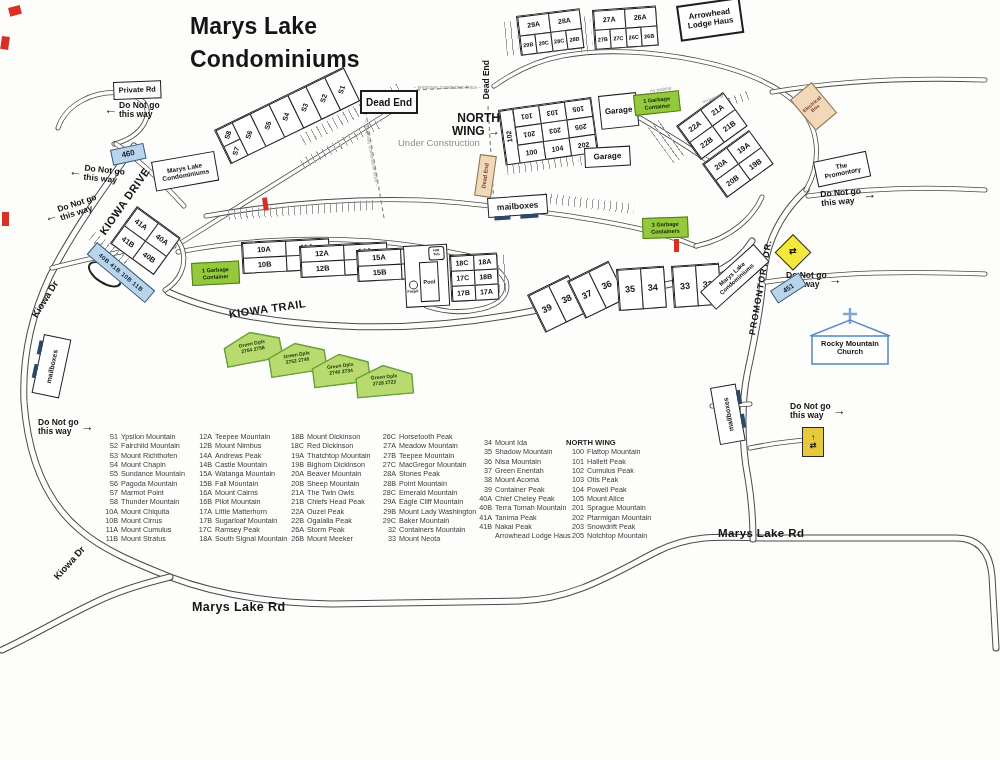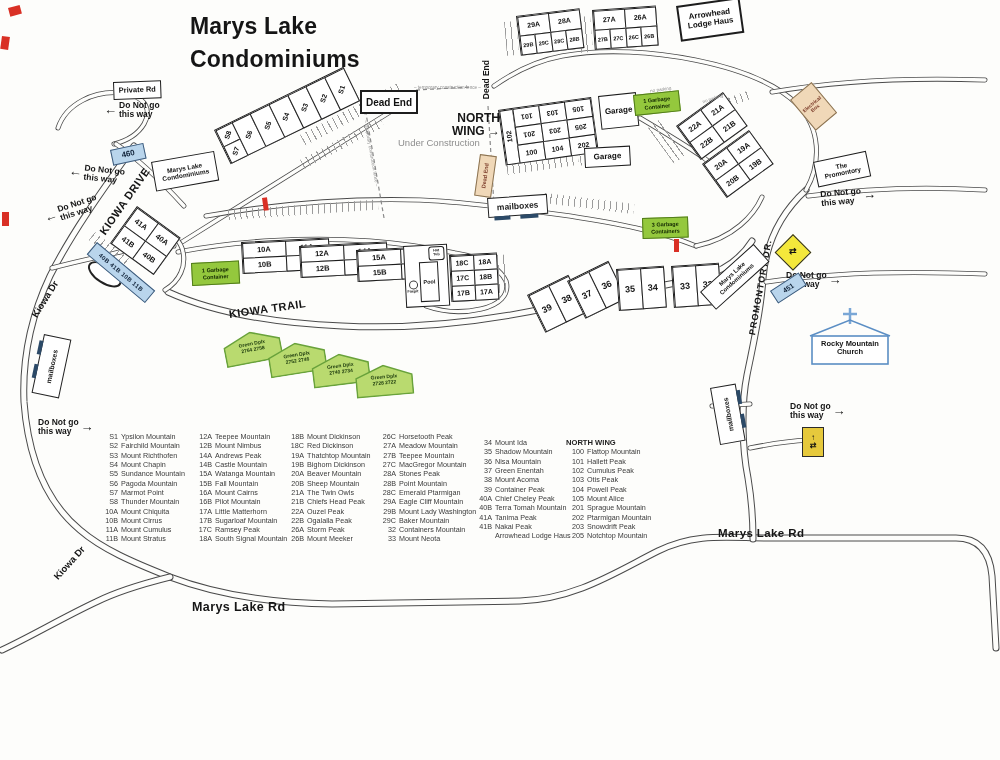--- a/index.html
+++ b/index.html
@@ -659,21 +659,21 @@
       <div class="legend-row">
         <span class="lid">28A</span>
         <span class="lname">Stones Peak</span>
       </div>
       <div class="legend-row">
         <span class="lid">28B</span>
         <span class="lname">Point Mountain</span>
       </div>
       <div class="legend-row">
         <span class="lid">28C</span>
-        <span class="lname">Emerald Ptarmigan</span>
+        <span class="lname">Emerald Mountain</span>
       </div>
       <div class="legend-row">
         <span class="lid">29A</span>
         <span class="lname">Eagle Cliff Mountain</span>
       </div>
       <div class="legend-row">
         <span class="lid">29B</span>
         <span class="lname">Mount Lady Washington</span>
       </div>
       <div class="legend-row">

